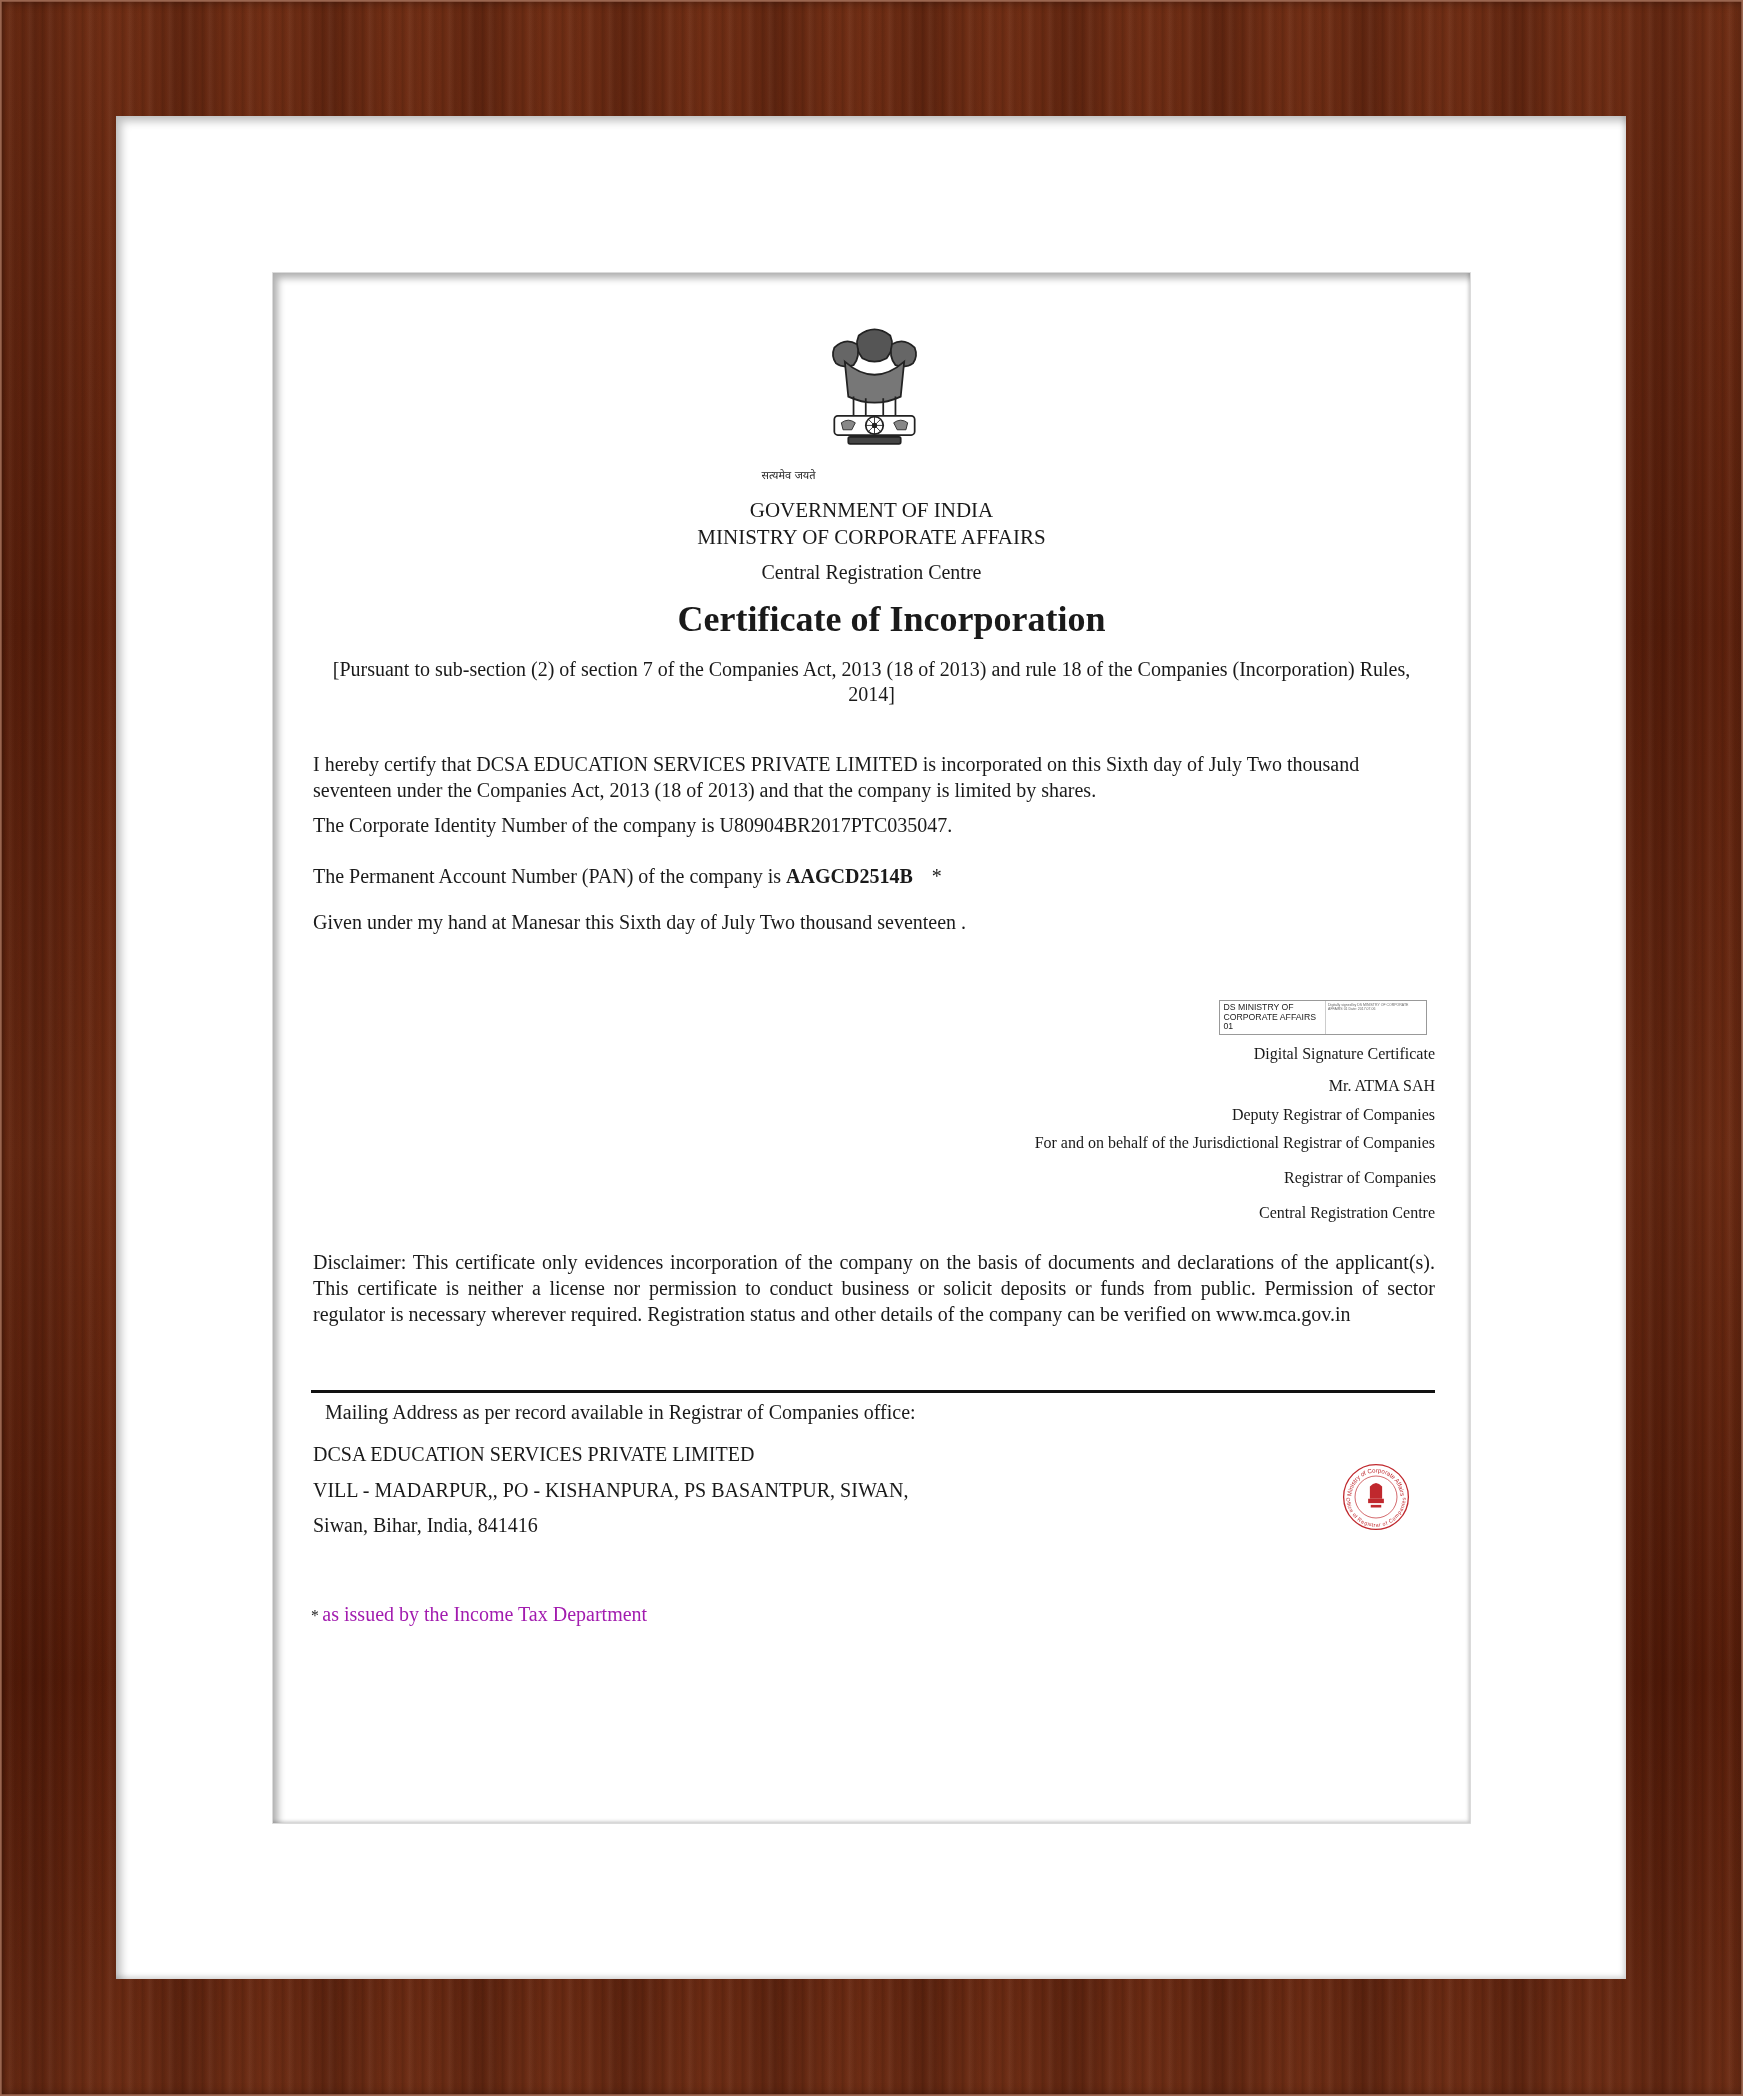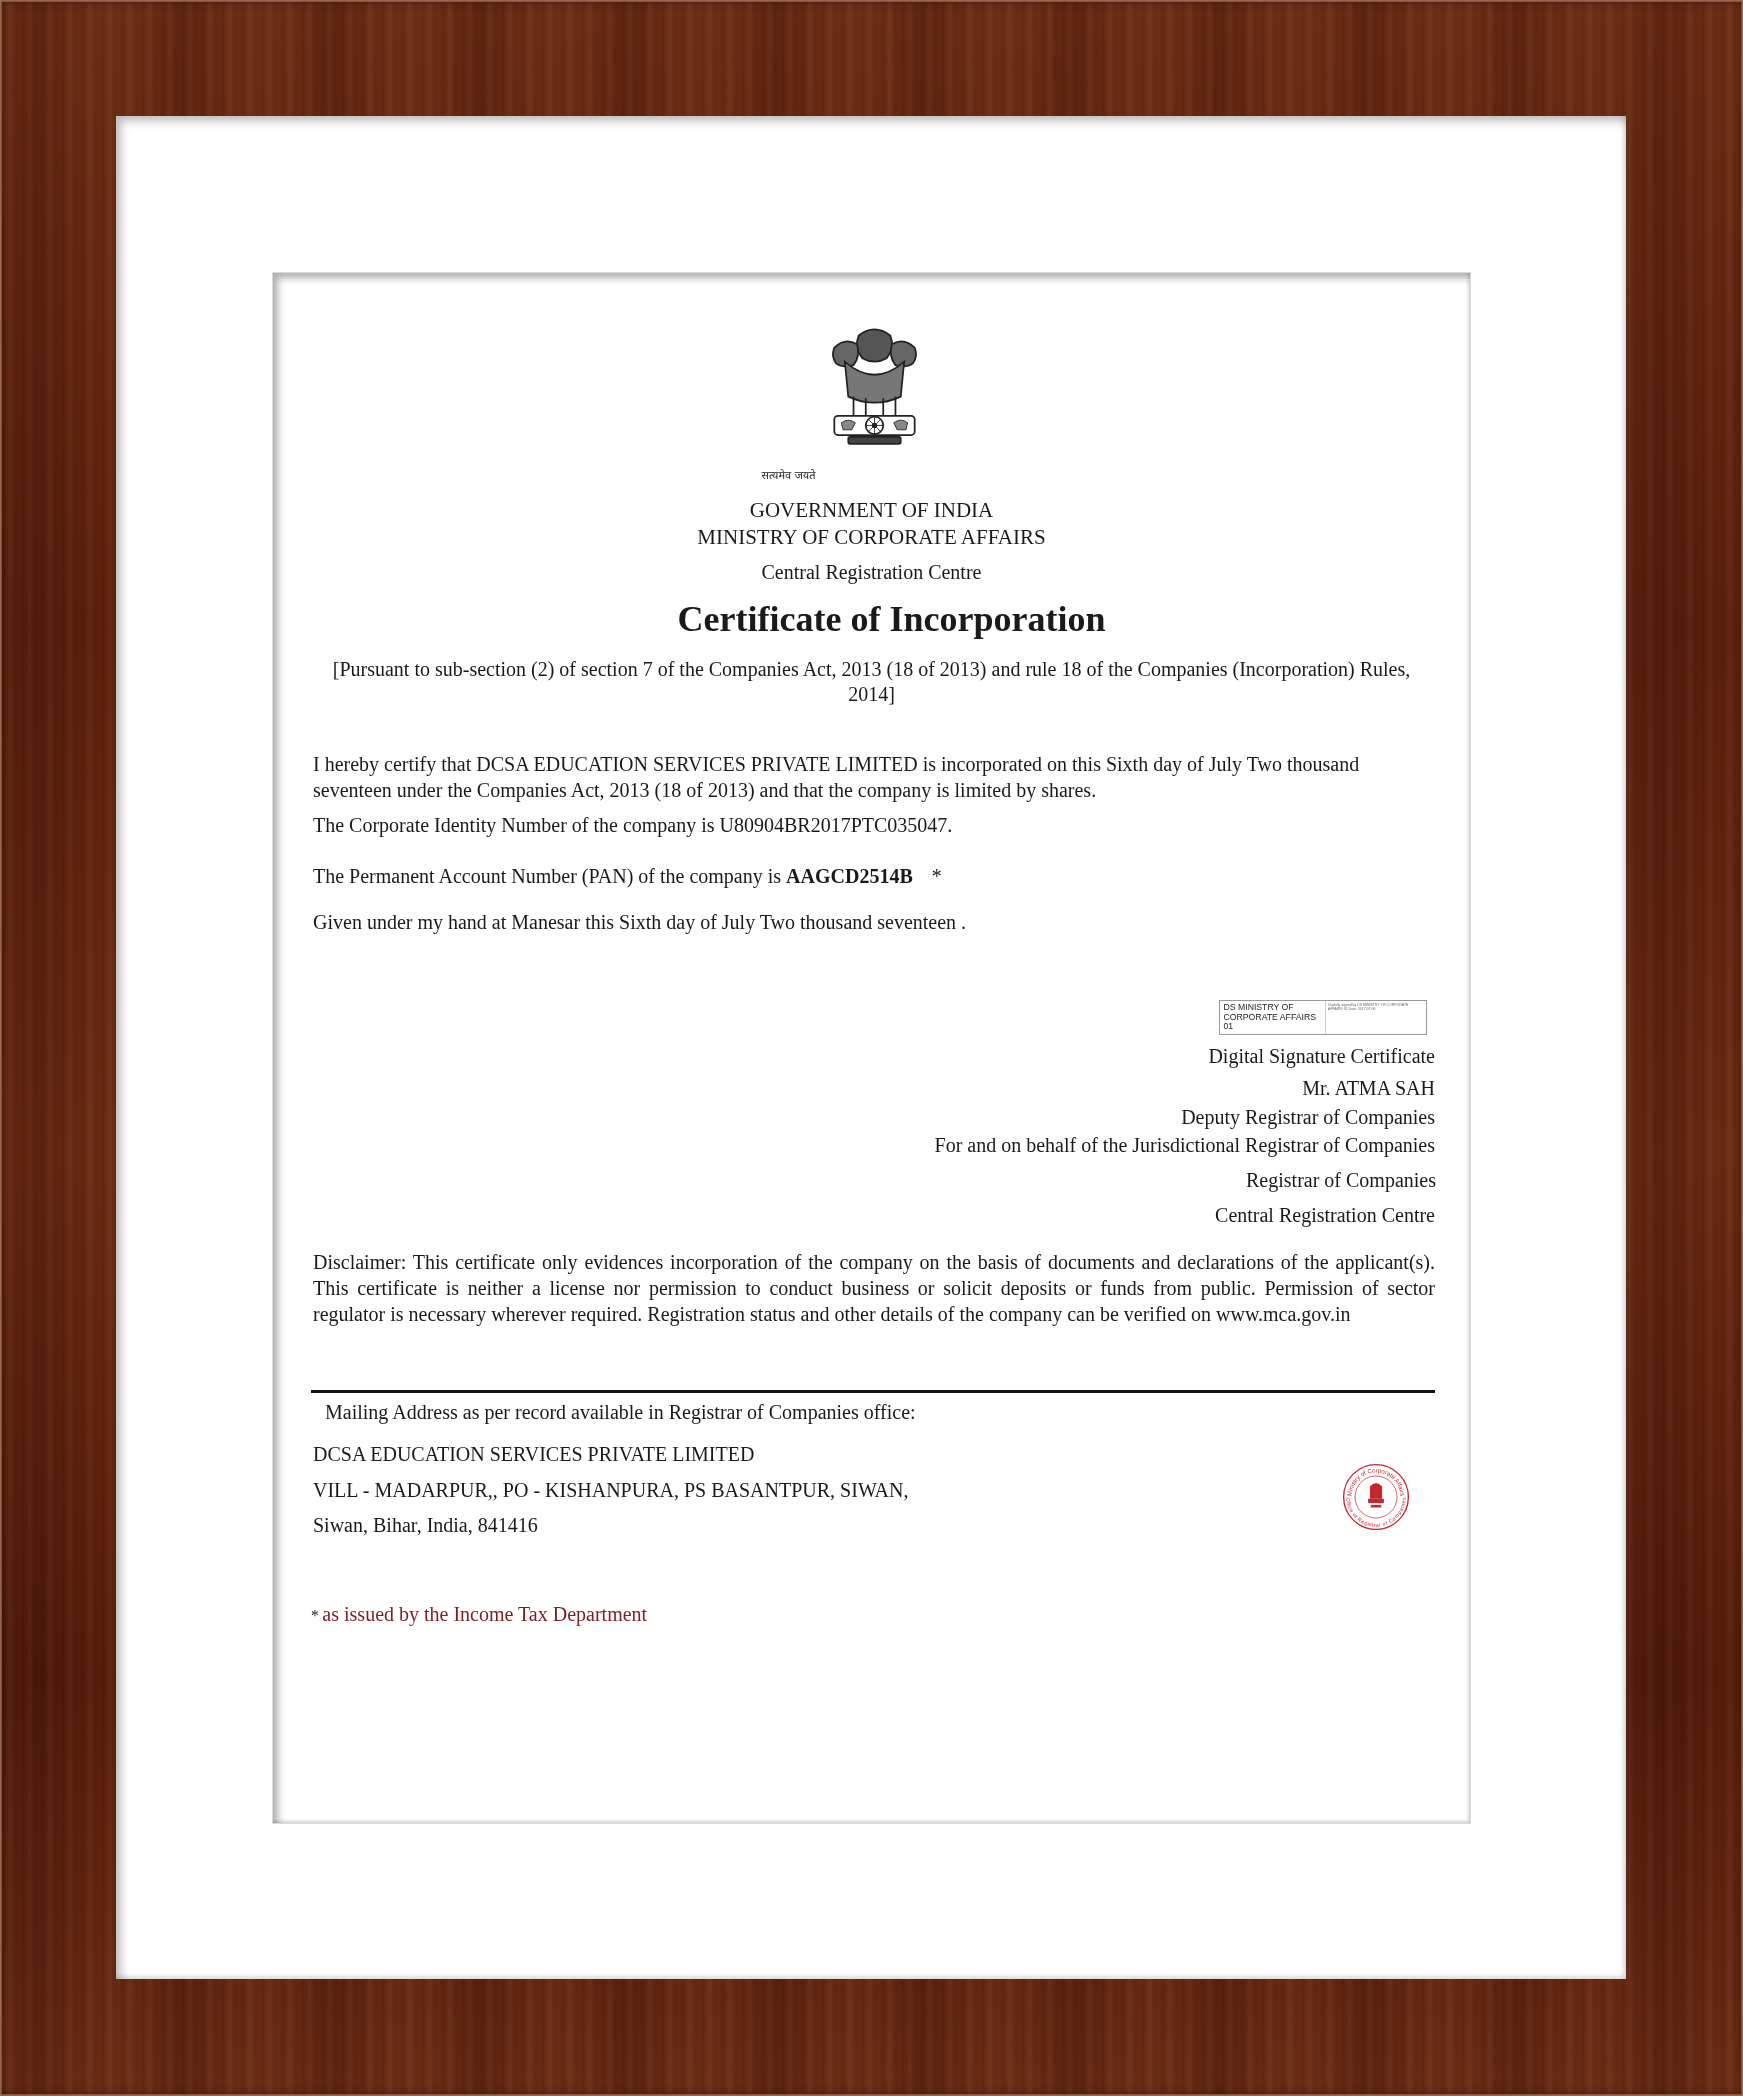--- a/index.html
+++ b/index.html
@@ -128,21 +128,21 @@
       font-size: 3.5px;
       line-height: 4.4px;
       color: #666;
       overflow: hidden;
       height: 30px;
     }
     .signatory {
       position: absolute;
       right: 35px;
       text-align: right;
-      font-size: 20px;
+      font-size: 16px;
       white-space: nowrap;
     }
     .s1 { top: 772px; }
     .s2 { top: 804px; }
     .s3 { top: 833px; }
     .s4 { top: 861px; }
     .s5 { top: 896px; right: 34px; }
     .s6 { top: 931px; }
 
     .disclaimer {
@@ -178,21 +178,21 @@
       position: absolute;
       left: 1068px; top: 1189px;
       width: 70px; height: 70px;
     }
     .footnote {
       position: absolute;
       left: 38px; top: 1330px;
       font-size: 20px;
     }
     .footnote .star { color: #222; font-size: 15.7px; margin-right: 3.5px; }
-    .footnote .red { color: #7f1d1d; }
+    .footnote .red { color: #a21caf; }
   </style>
 </head>
 <body>
 
 <div class="frame"></div>
 <div class="mat"></div>
 
 <div class="page">
 
   <svg class="emblem" viewBox="0 0 120 150">

